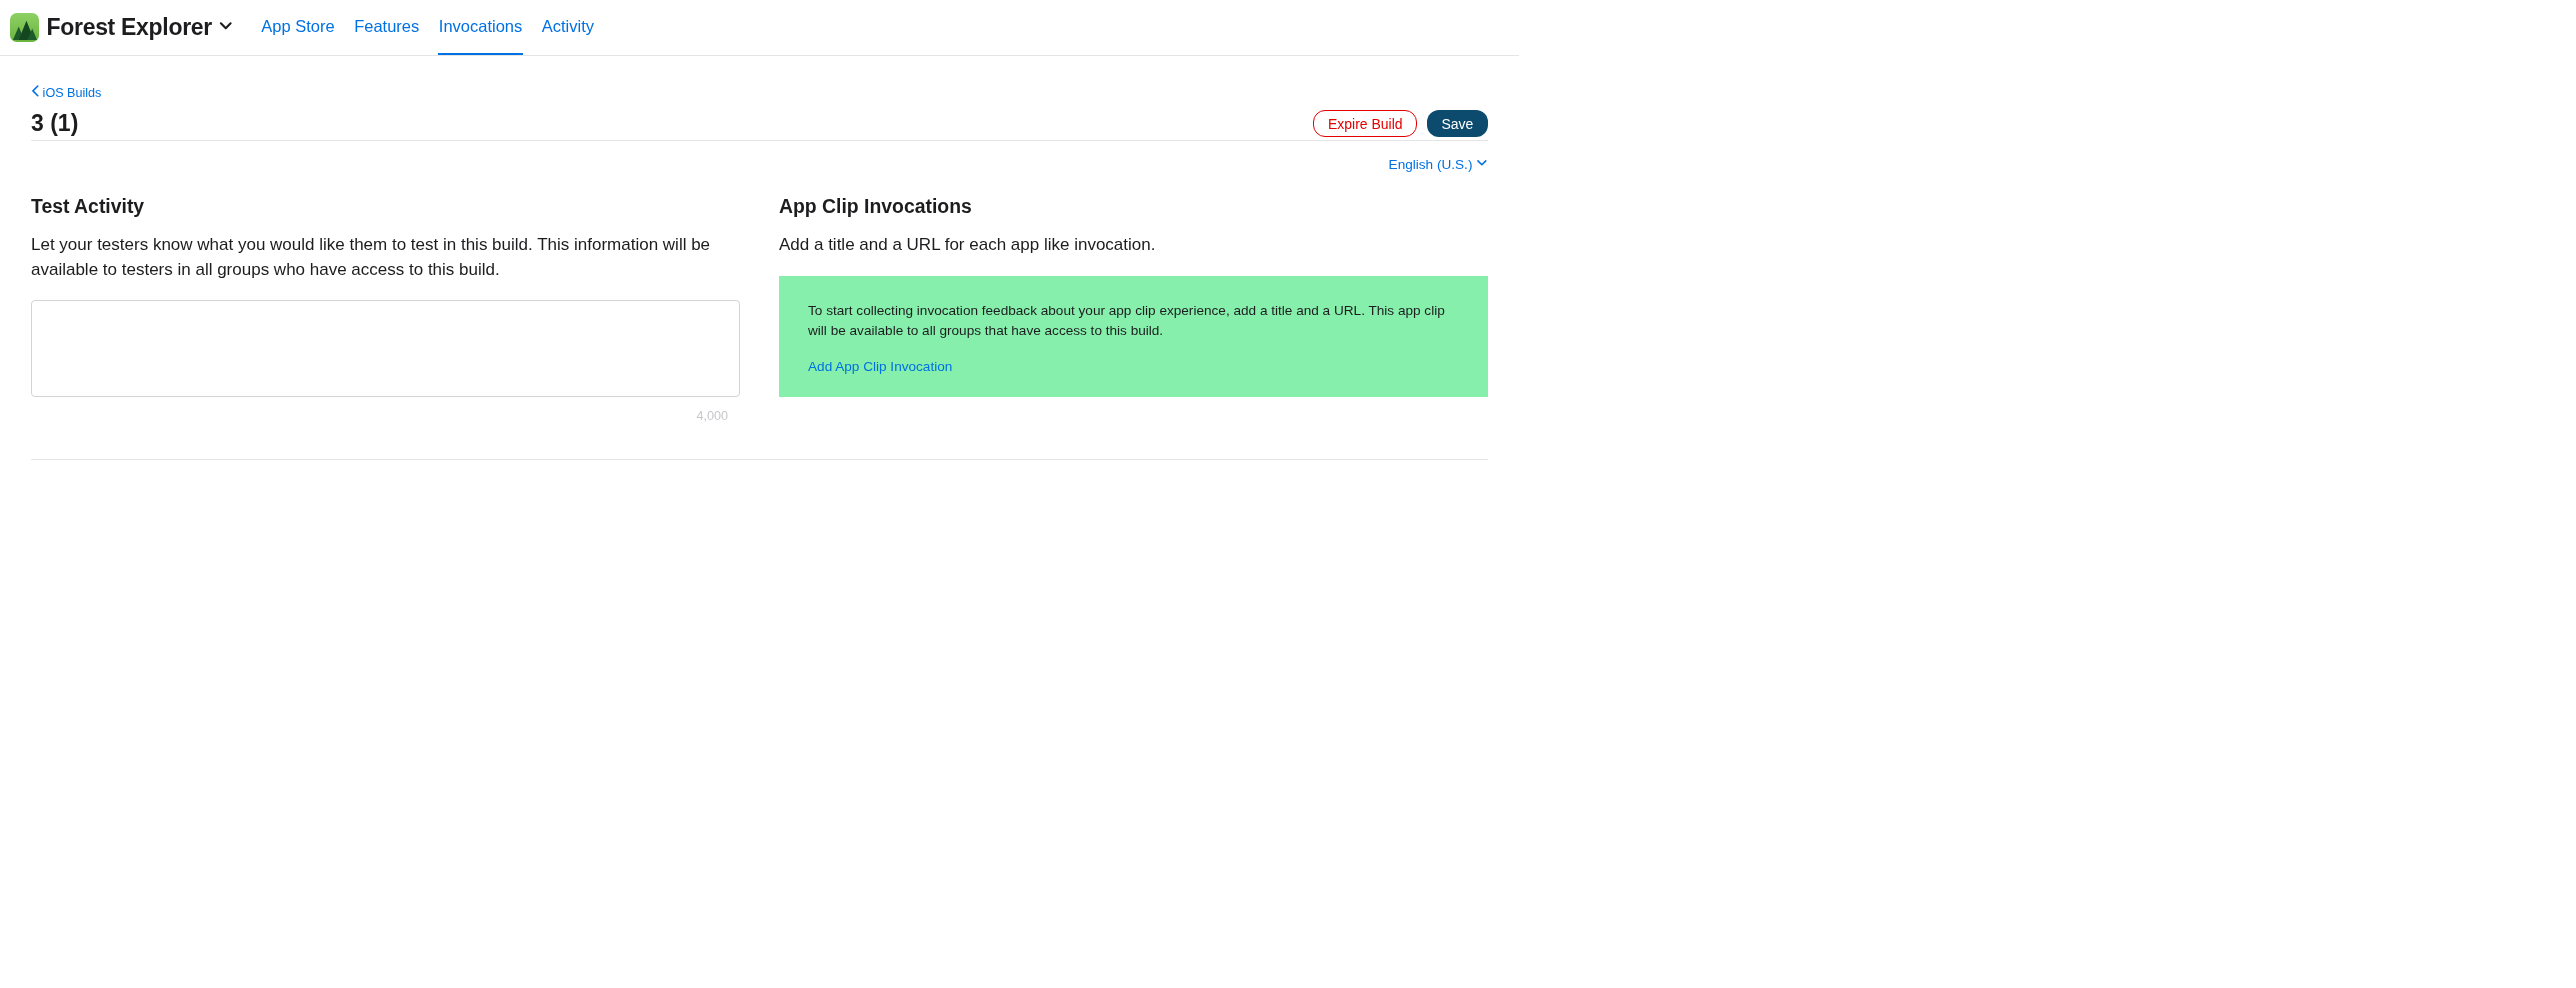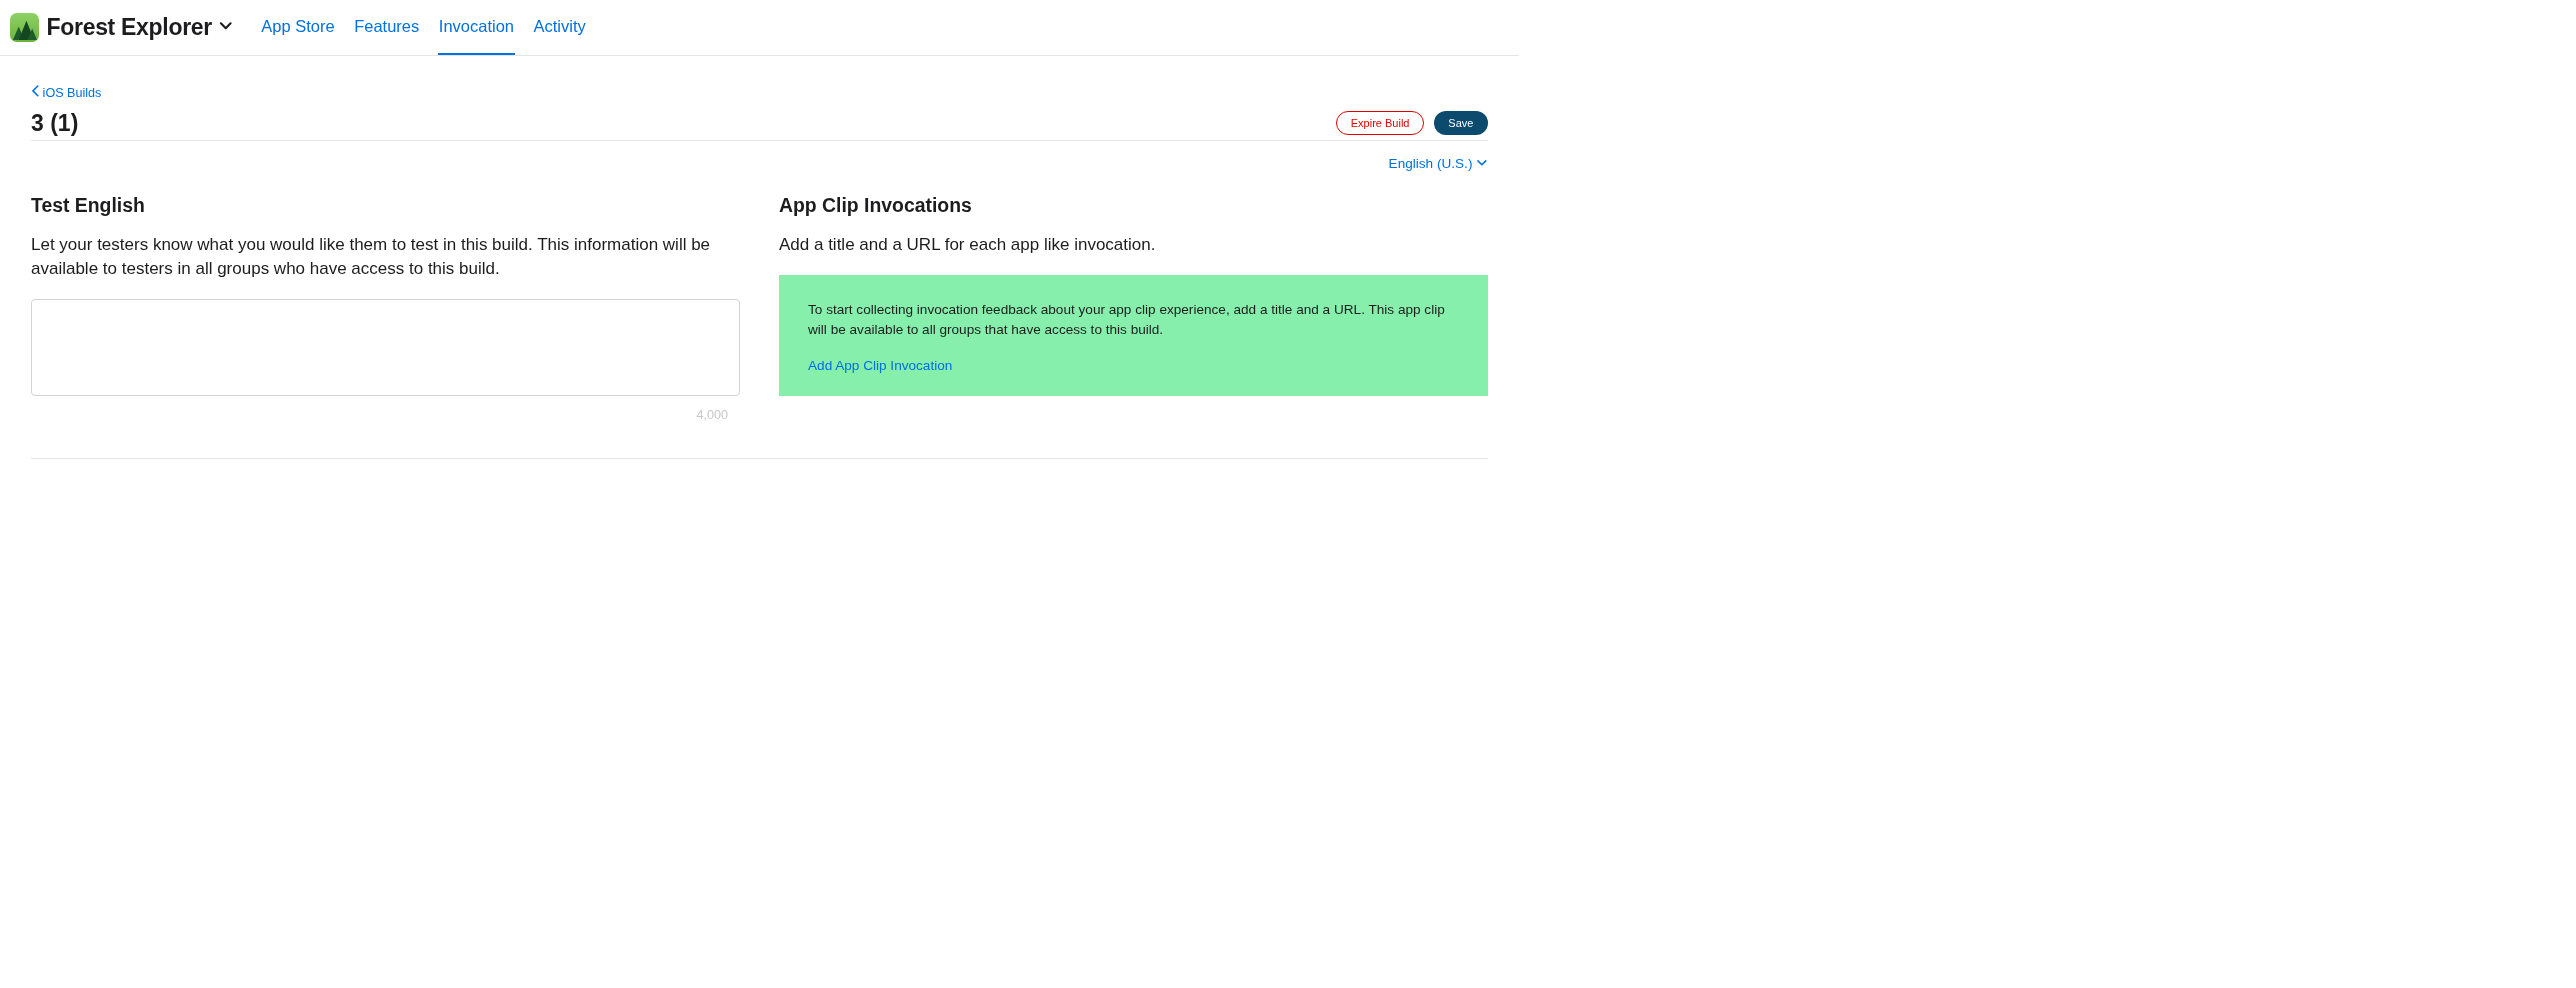--- a/index.html
+++ b/index.html
@@ -52,21 +52,21 @@
   }
   .back-link .chev-left { margin-right: 1.9px; }
   .title-row {
     display: flex; align-items: center; justify-content: space-between;
     border-bottom: 1px solid #e5e5e5;
     padding-bottom: 3px;
   }
   .build-title { font-size: 23px; font-weight: 700; }
   .title-actions { display: flex; gap: 9.7px; }
   .btn {
-    font-size: 11px; border-radius: 12px;
+    font-size: 14px; border-radius: 12px;
     padding: 4.9px 13.6px; cursor: pointer;
     border: 1px solid transparent;
     font-family: inherit;
     text-align: right;
   }
   .btn-expire {
     color: #e30000; background: #fff; border-color: #e30000;
   }
   .btn-save {
     color: #fff; background: #0c4a6e; cursor: default;
@@ -128,21 +128,21 @@
     <span class="app-title">Forest Explorer</span>
     <span class="chev-down">
       <svg width="15.5" height="15.5" viewBox="0 0 16 16">
           <path d="M3 5.5 L8 10.5 L13 5.5" stroke="#1d1d1f" stroke-width="2.2" fill="none" stroke-linecap="round" stroke-linejoin="round"></path>
         </svg>
     </span>
   </div>
   <div class="tabs">
     <div class="tab">App Store</div>
     <div class="tab">Features</div>
-    <div class="tab active">Invocation</div>
+    <div class="tab active">Invocations</div>
     <div class="tab">Activity</div>
   </div>
 </div>
 
 <div class="page">
   <div class="back-link">
     <span class="chev-left">
       <svg width="9.7" height="11.7" viewBox="0 0 10 12">
           <path d="M7 1 L2 6 L7 11" stroke="#0071e3" stroke-width="1.6" fill="none" stroke-linecap="round" stroke-linejoin="round"></path>
         </svg>
@@ -164,21 +164,21 @@
       <span style="margin-left:3.9px;">
         <svg width="11.7" height="11.7" viewBox="0 0 12 12">
             <path d="M2 4 L6 8 L10 4" stroke="#0071e3" stroke-width="1.6" fill="none" stroke-linecap="round" stroke-linejoin="round"></path>
           </svg>
       </span>
     </div>
   </div>
 
   <div class="columns">
     <div class="col">
-      <div class="section-title">Test English</div>
+      <div class="section-title">Test Activity</div>
       <div class="section-desc">Let your testers know what you would like them to test in this build. This information will be available to testers in all groups who have access to this build.</div>
       <div class="textarea-wrap">
         <textarea style=""></textarea>
         <div class="char-count">4,000</div>
       </div>
     </div>
 
     <div class="col">
       <div class="section-title">App Clip Invocations</div>
       <div class="section-desc">Add a title and a URL for each app like invocation.</div>

